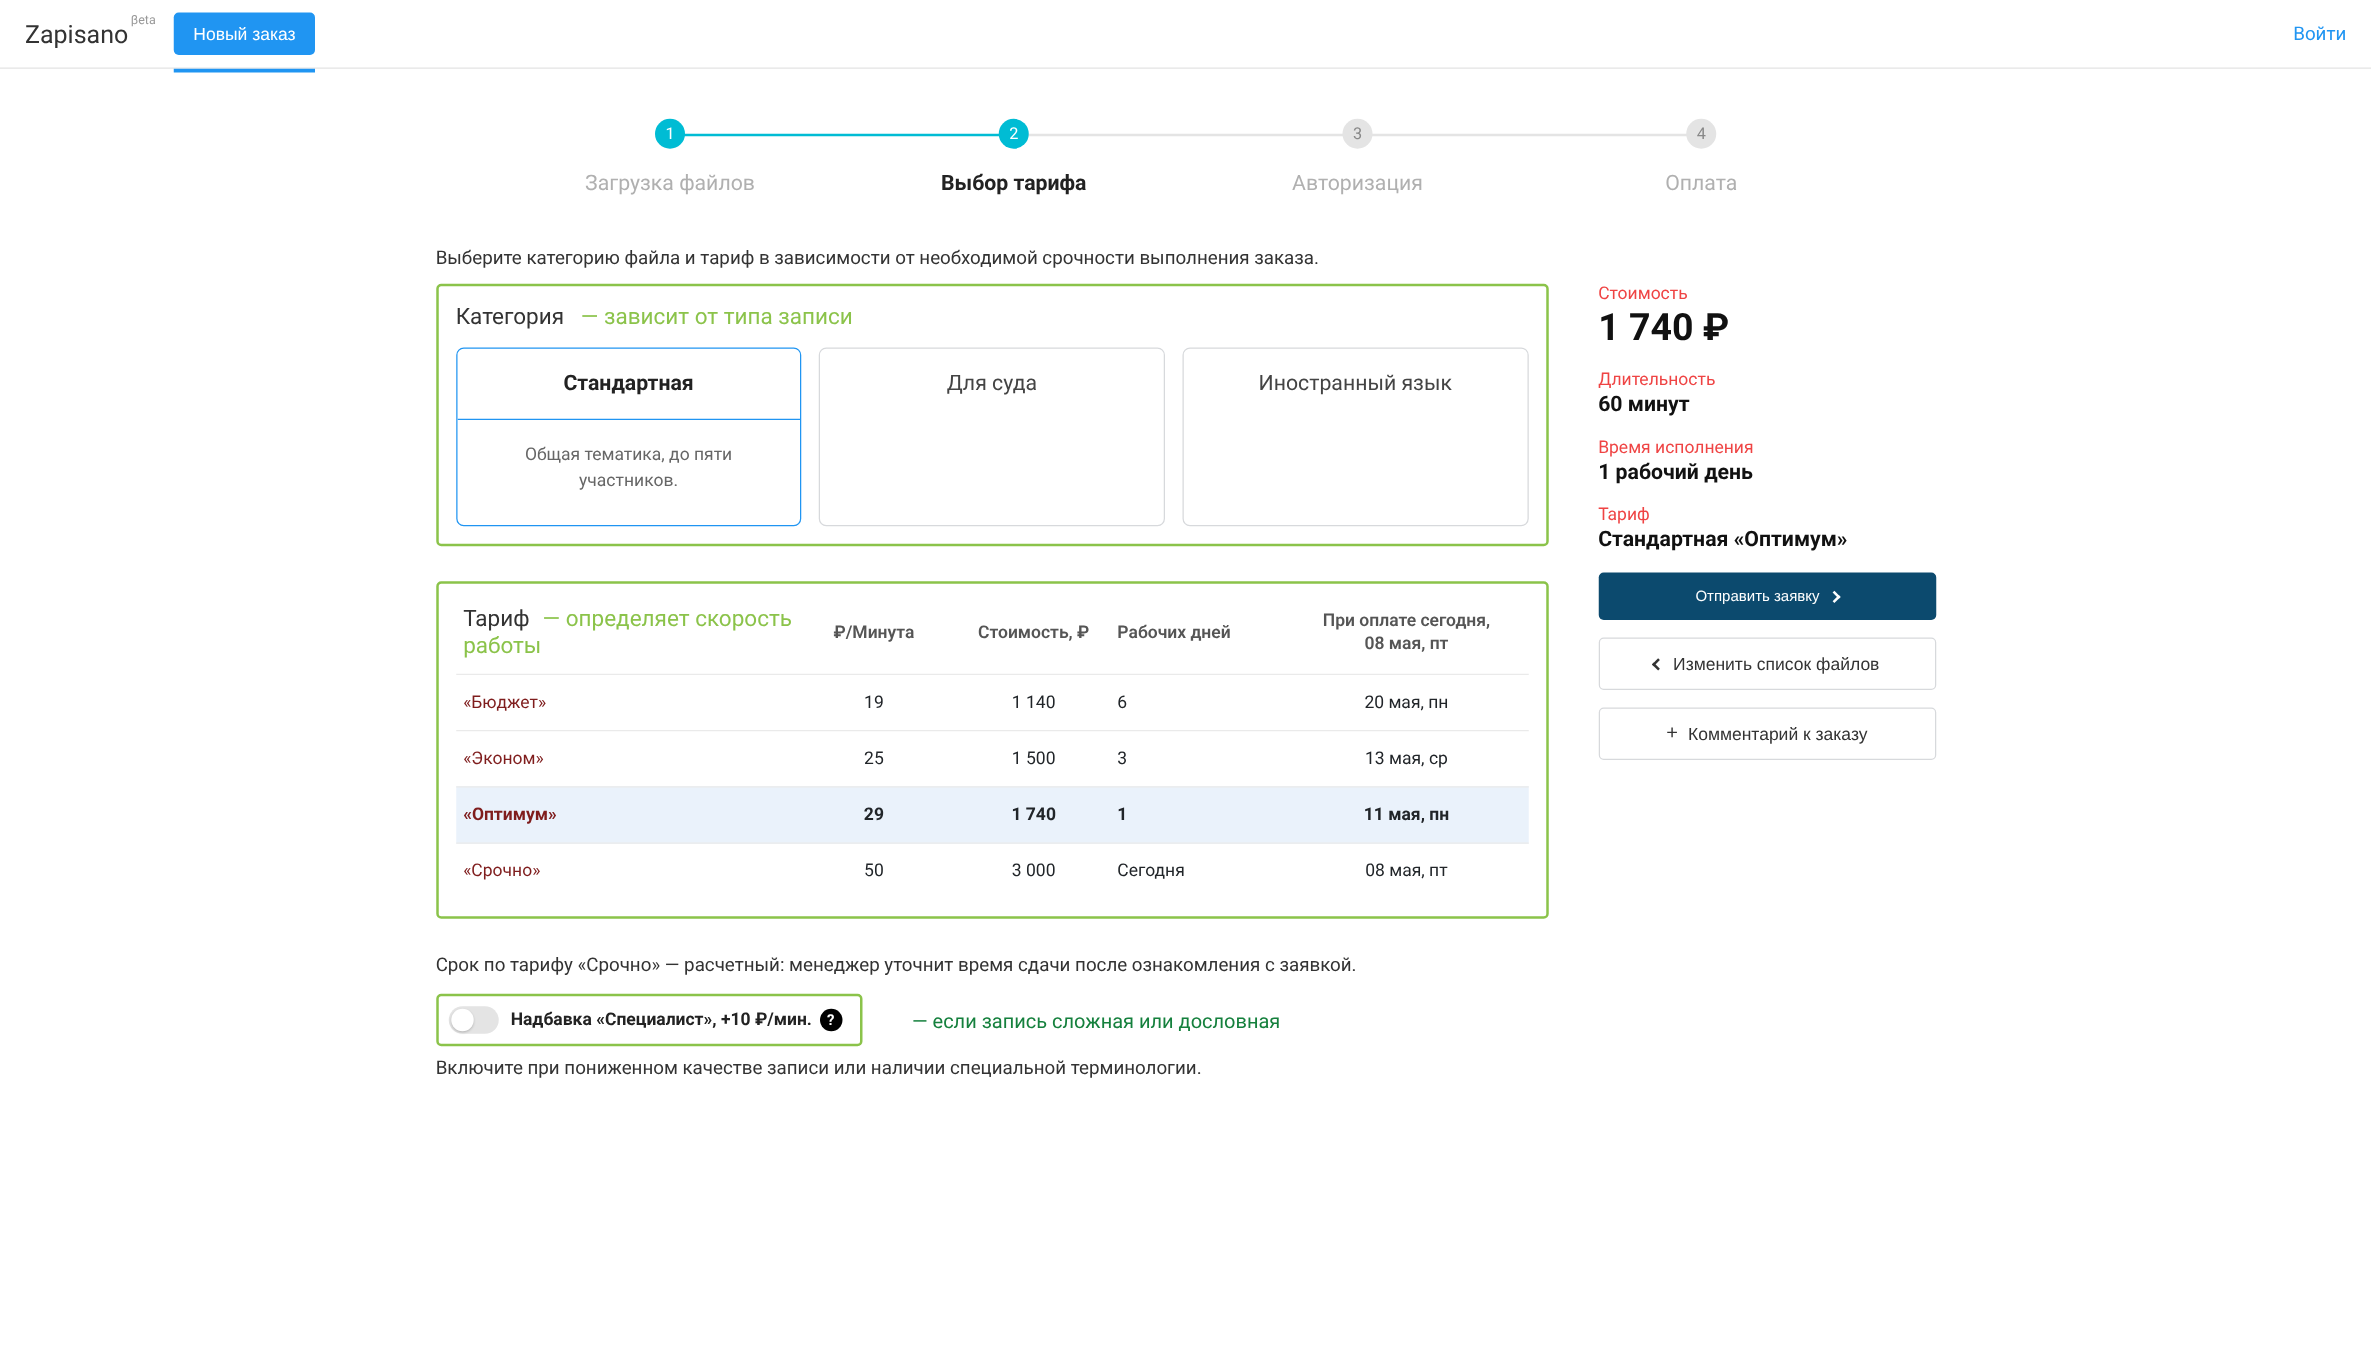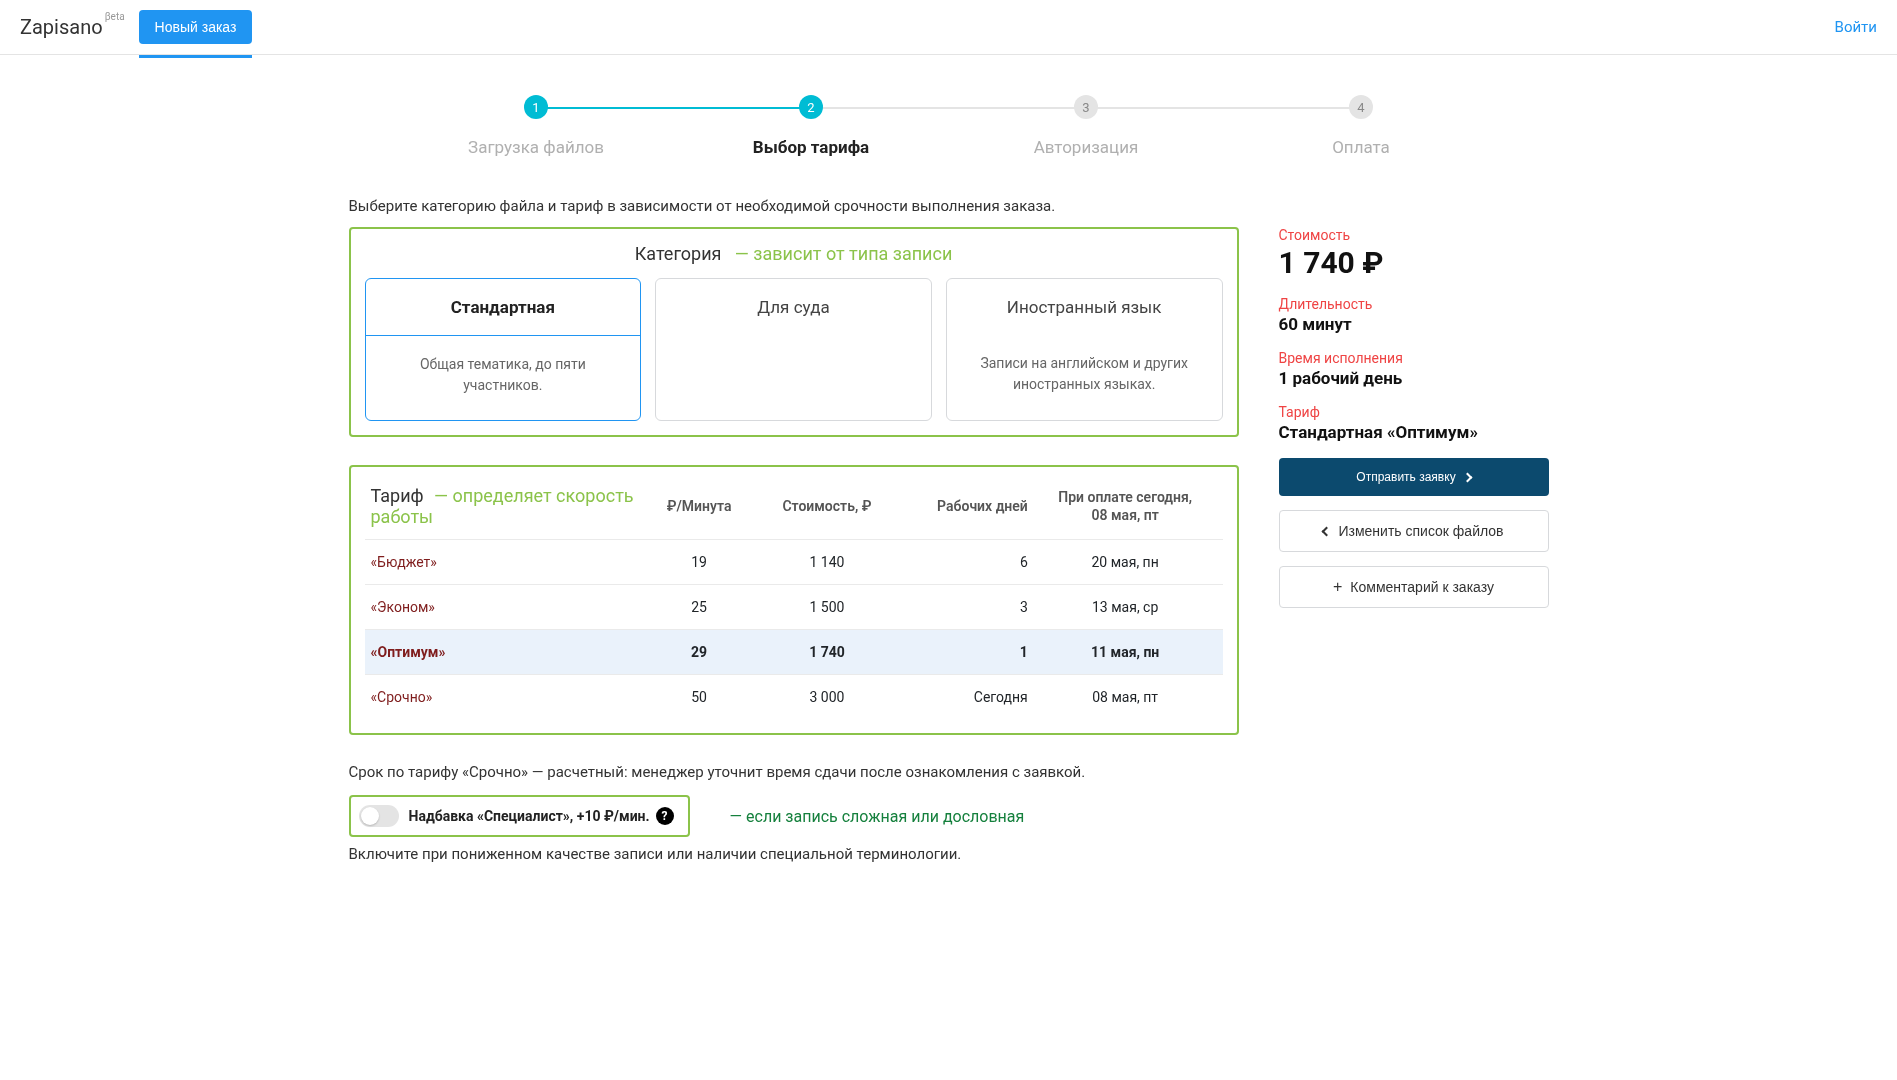--- a/index.html
+++ b/index.html
@@ -19,34 +19,34 @@
 .step-label { margin-top: 18px; font-size: 17px; color: #b0b0b0; font-weight: 400; }
 .step.active .step-label { color: #222; font-weight: 700; }
 .step-line { position: absolute; top: 12px; left: 50%; width: 100%; height: 2px; background: #e4e4e4; z-index: 1; }
 .step:last-child .step-line { display:none; }
 .step.completed .step-line { background:#00bcd4; }
 .intro-text { margin-bottom: 12px; font-size: 15px; color: #333; }
 .main-row { display: flex; gap: 40px; align-items: flex-start; }
 .left-col { flex: 1; }
 .right-col { width: 270px; }
 .section-box { border: 2px solid #8bc34a; border-radius: 4px; padding: 14px 14px 14px 14px; margin-bottom: 28px; }
-.section-header { font-size: 18px; color: #333; margin-bottom: 14px; text-align: center; }
+.section-header { font-size: 18px; color: #333; margin-bottom: 14px; }
 .section-header .hint { color: #8bc34a; font-weight: 400; }
 .category-row { display: flex; gap: 14px; }
 .category-card { flex: 1; border: 1px solid #d7d9dc; border-radius: 6px; overflow:hidden; cursor:pointer; }
 .category-card.selected { border-color: #2095f2; }
 .category-title { text-align:center; padding: 18px 10px; font-size: 17px; color: #444; }
 .category-card.selected .category-title { color:#222; font-weight: 700; border-bottom:1px solid #2095f2; }
 .category-desc { text-align:center; padding: 18px 24px 24px; font-size: 14px; color: #666; line-height:1.5; }
 .tariff-table { width:100%; }
 .tariff-head-row { display:flex; align-items:center; padding: 4px 0 12px; }
 .col-name { flex: 2.2; padding-left: 6px; }
 .col-pm { flex: 1; text-align:center; }
 .col-cost { flex: 1.1; text-align:center; }
-.col-days { flex: 1.1; text-align:right; }
+.col-days { flex: 1.1; text-align:left; }
 .col-date { flex: 1.6; text-align:center; }
 .tariff-head-row .hcell { font-size:14px; color:#555; font-weight:600; }
 .tariff-head-row .col-date { line-height:1.3; }
 .tariff-row { display:flex; align-items:center; padding: 14px 0; border-top:1px solid #eaeaea; cursor:pointer; }
 .tariff-row .col-name { padding-left:6px; color:#7f1d1d; }
 .tariff-row.selected { background:#eaf2fb; font-weight:700; border-top:1px solid #eaeaea; border-bottom:1px solid #eaeaea; }
 .tariff-row.selected + .tariff-row { border-top:none; }
 .note-text { font-size:15px; color:#333; margin-bottom:14px; }
 .toggle-box { display:inline-flex; align-items:center; border:2px solid #8bc34a; border-radius:4px; padding:8px 14px 8px 8px; }
 .toggle { width:40px; height:22px; background:#e4e4e4; border-radius:11px; position:relative; margin-right:10px; cursor:pointer; }
@@ -114,21 +114,20 @@
         <div class="category-row">
           <div class="category-card selected">
             <div class="category-title">Стандартная</div>
             <div class="category-desc">Общая тематика, до пяти участников.</div>
           </div>
           <div class="category-card">
             <div class="category-title">Для суда</div>
           </div>
           <div class="category-card">
             <div class="category-title">Иностранный язык</div>
-            <div class="category-desc">Записи на английском и других иностранных языках.</div>
           </div>
         </div>
       </div>
 
       <div class="section-box">
         <div class="tariff-table">
           <div class="tariff-head-row">
             <div class="col-name">
               <span style="font-size:18px;color:#333;">Тариф</span>&nbsp;&nbsp;
               <span class="hint" style="color:#8bc34a;font-size:18px;">— определяет скорость работы</span>

